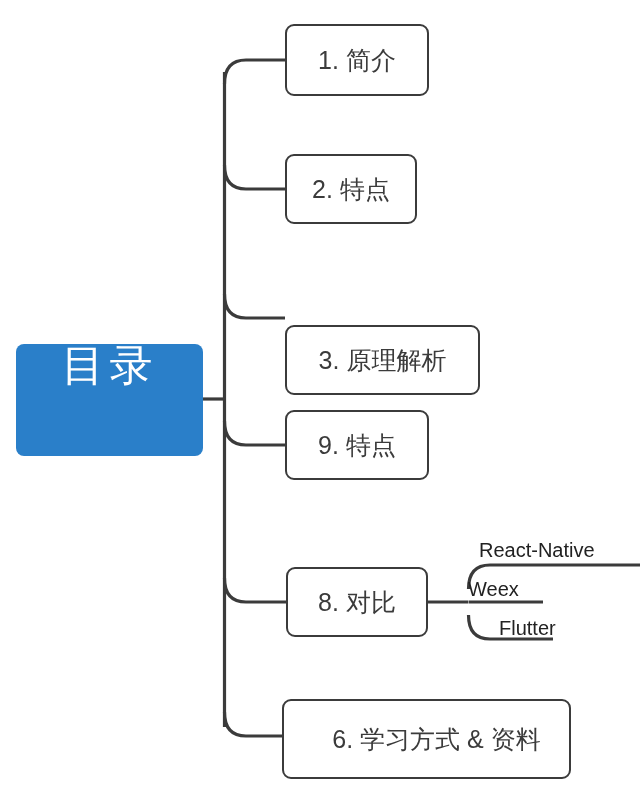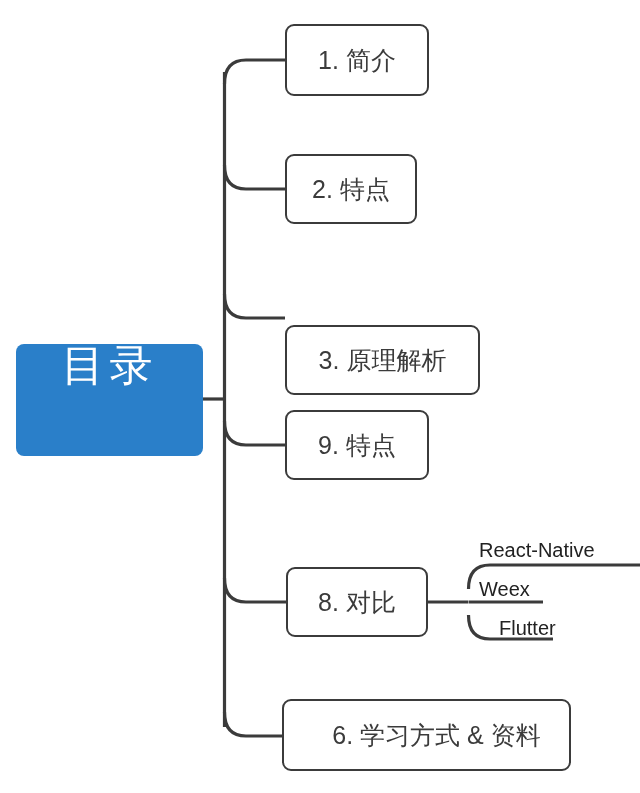--- a/index.html
+++ b/index.html
@@ -62,24 +62,24 @@
     line-height: 1;
     white-space: nowrap;
     text-align: center;
   }
   
   .n1 { left: 285px; top: 24px;  width: 144px; height: 72px; font-size: 25px; }
   .n2 { left: 285px; top: 154px; width: 132px; height: 70px; font-size: 25px; }
   .n3 { left: 285px; top: 283px; width: 195px; height: 70px; font-size: 25px; margin-top: 42px; }
   .n4 { left: 285px; top: 410px; width: 144px; height: 70px; font-size: 25px; }
   .n5 { left: 286px; top: 567px; width: 142px; height: 70px; font-size: 25px; }
-  .n6 { left: 282px; top: 699px; width: 289px; height: 72px; font-size: 25px; padding-left: 20px; }
+  .n6 { left: 282px; top: 699px; width: 289px; height: 80px; font-size: 25px; padding-left: 20px; }
   .root-node { left: 16px; top: 344px; width: 187px; height: 112px; }
   .leaf-rn { left: 479px; top: 540px; }
-  .leaf-weex { left: 479px; top: 579px; }
+  .leaf-weex { left: 468px; top: 579px; }
   .leaf-flutter { left: 499px; top: 618px; }
 </style>
 </head>
 <body>
 
 <div id="canvas">
 
   <svg id="edges" viewBox="0 0 640 793" xmlns="http://www.w3.org/2000/svg">
     <g fill="none" stroke="#3b3b3b" stroke-width="3.2" stroke-linecap="butt">
 

